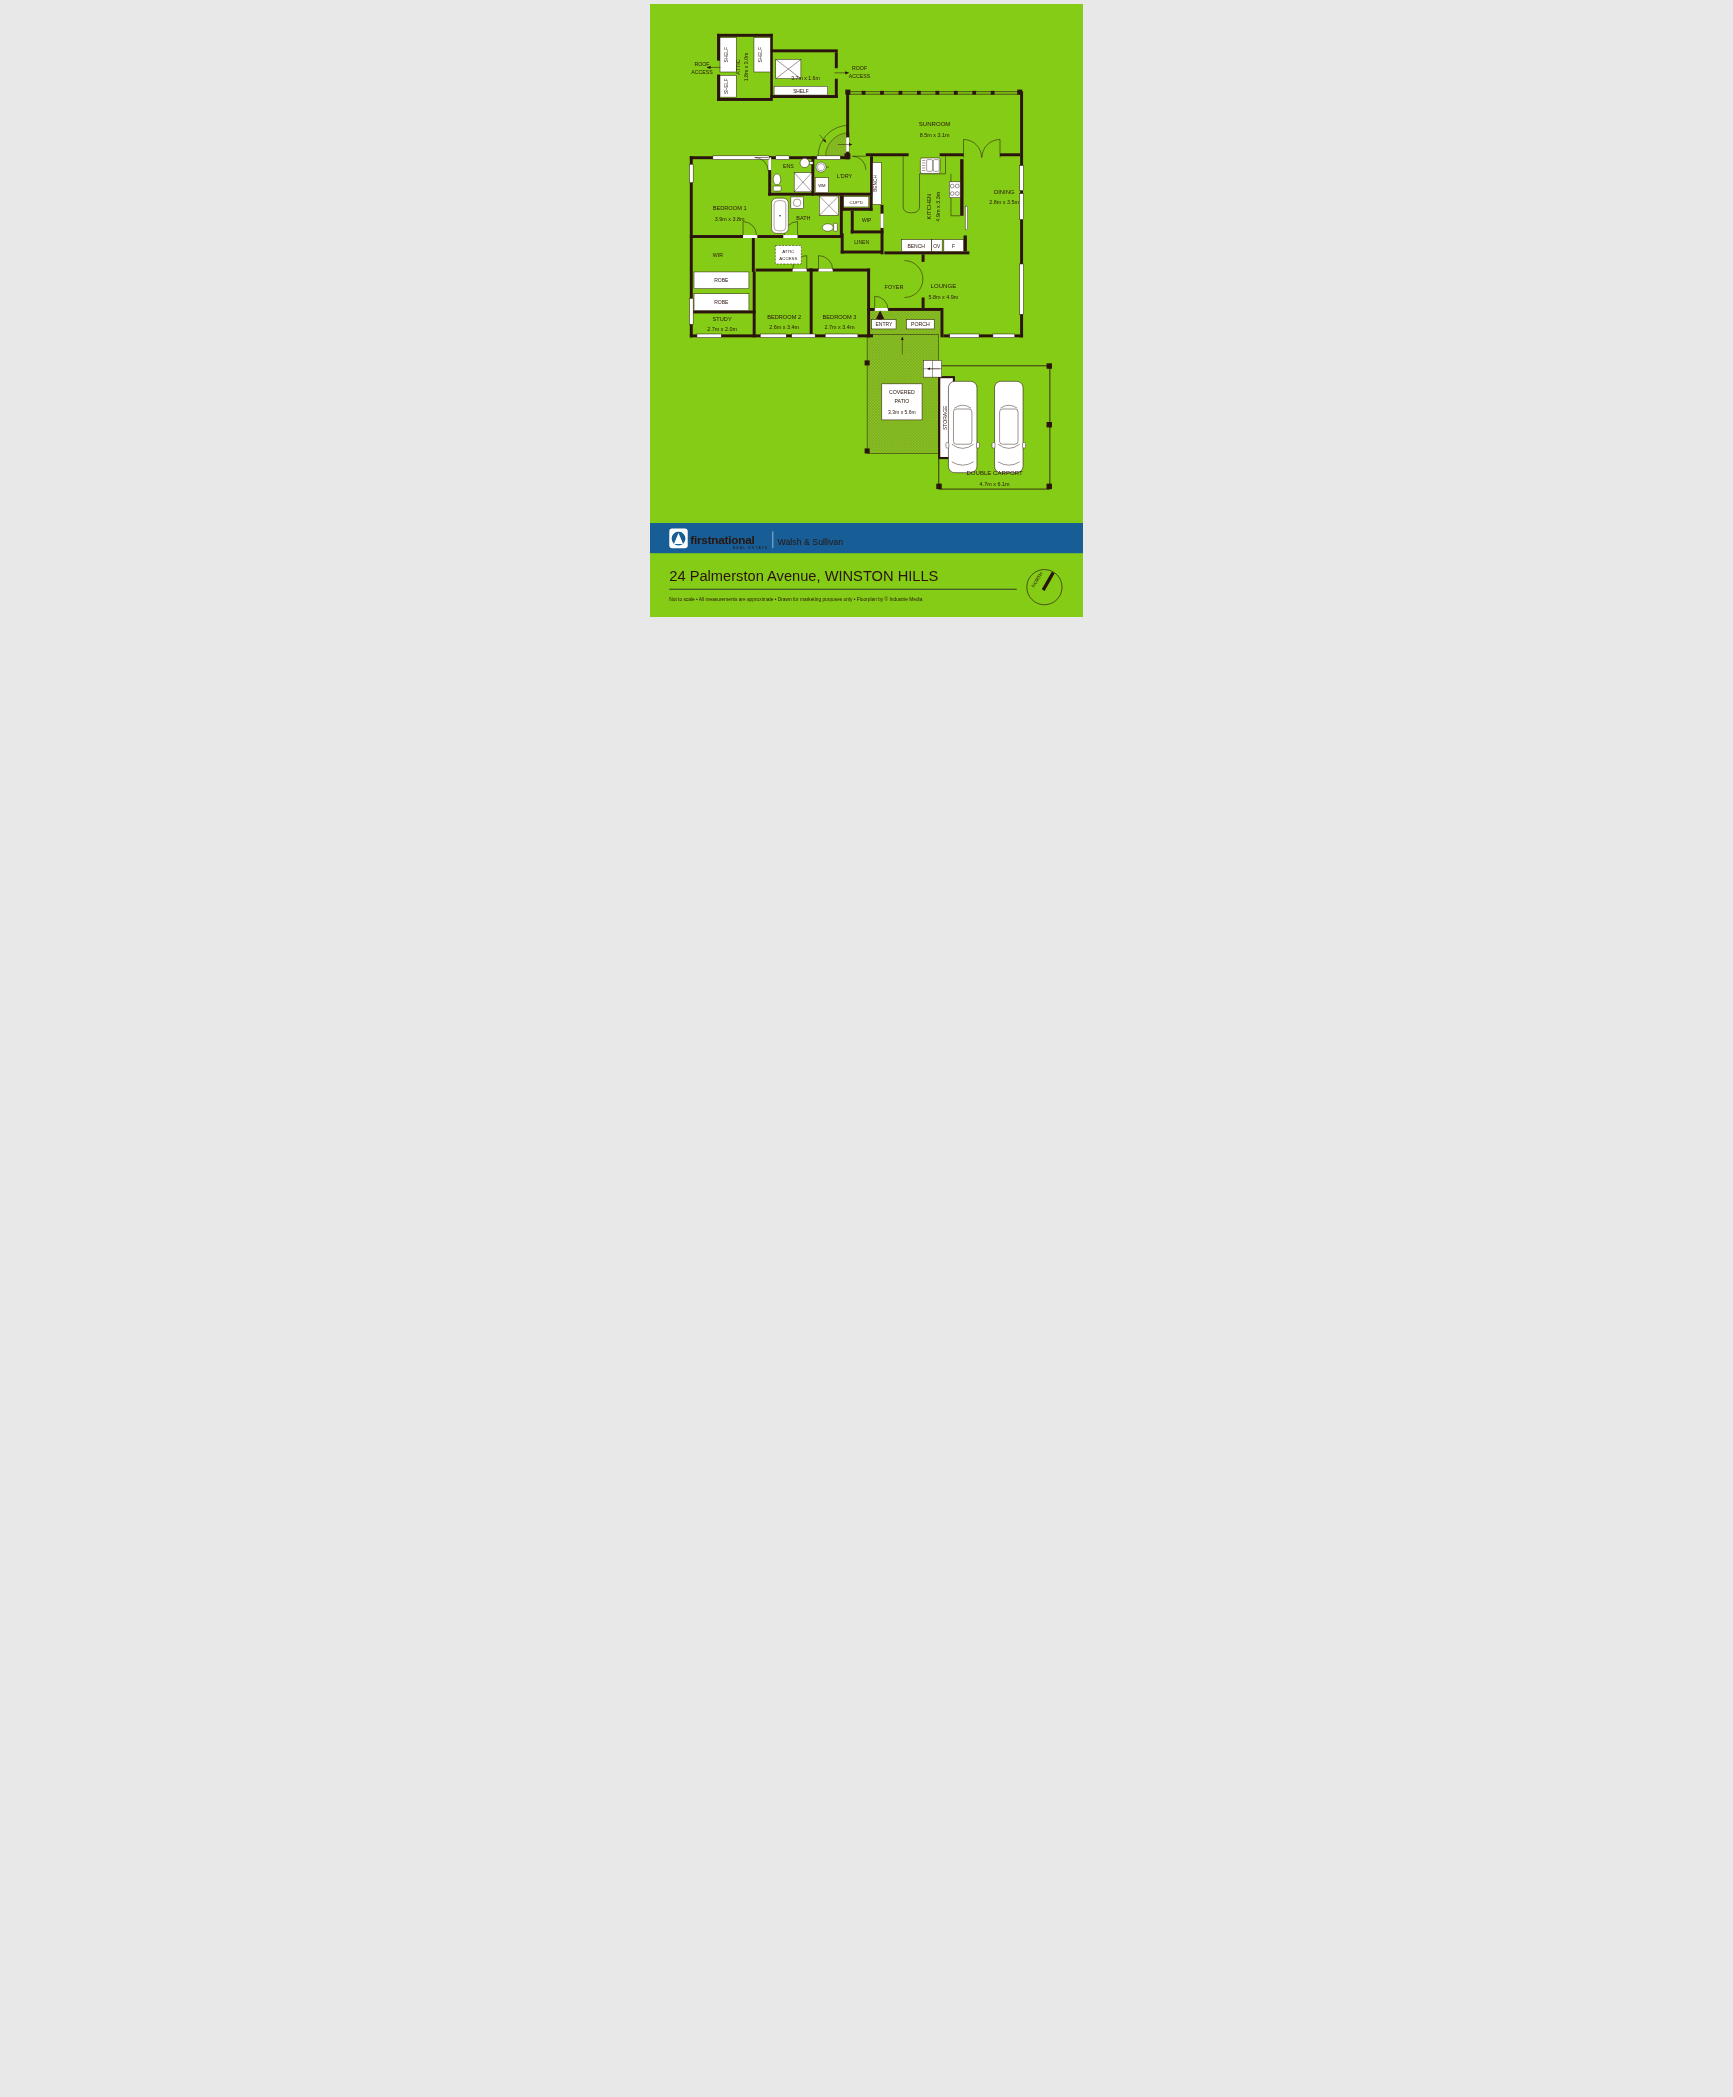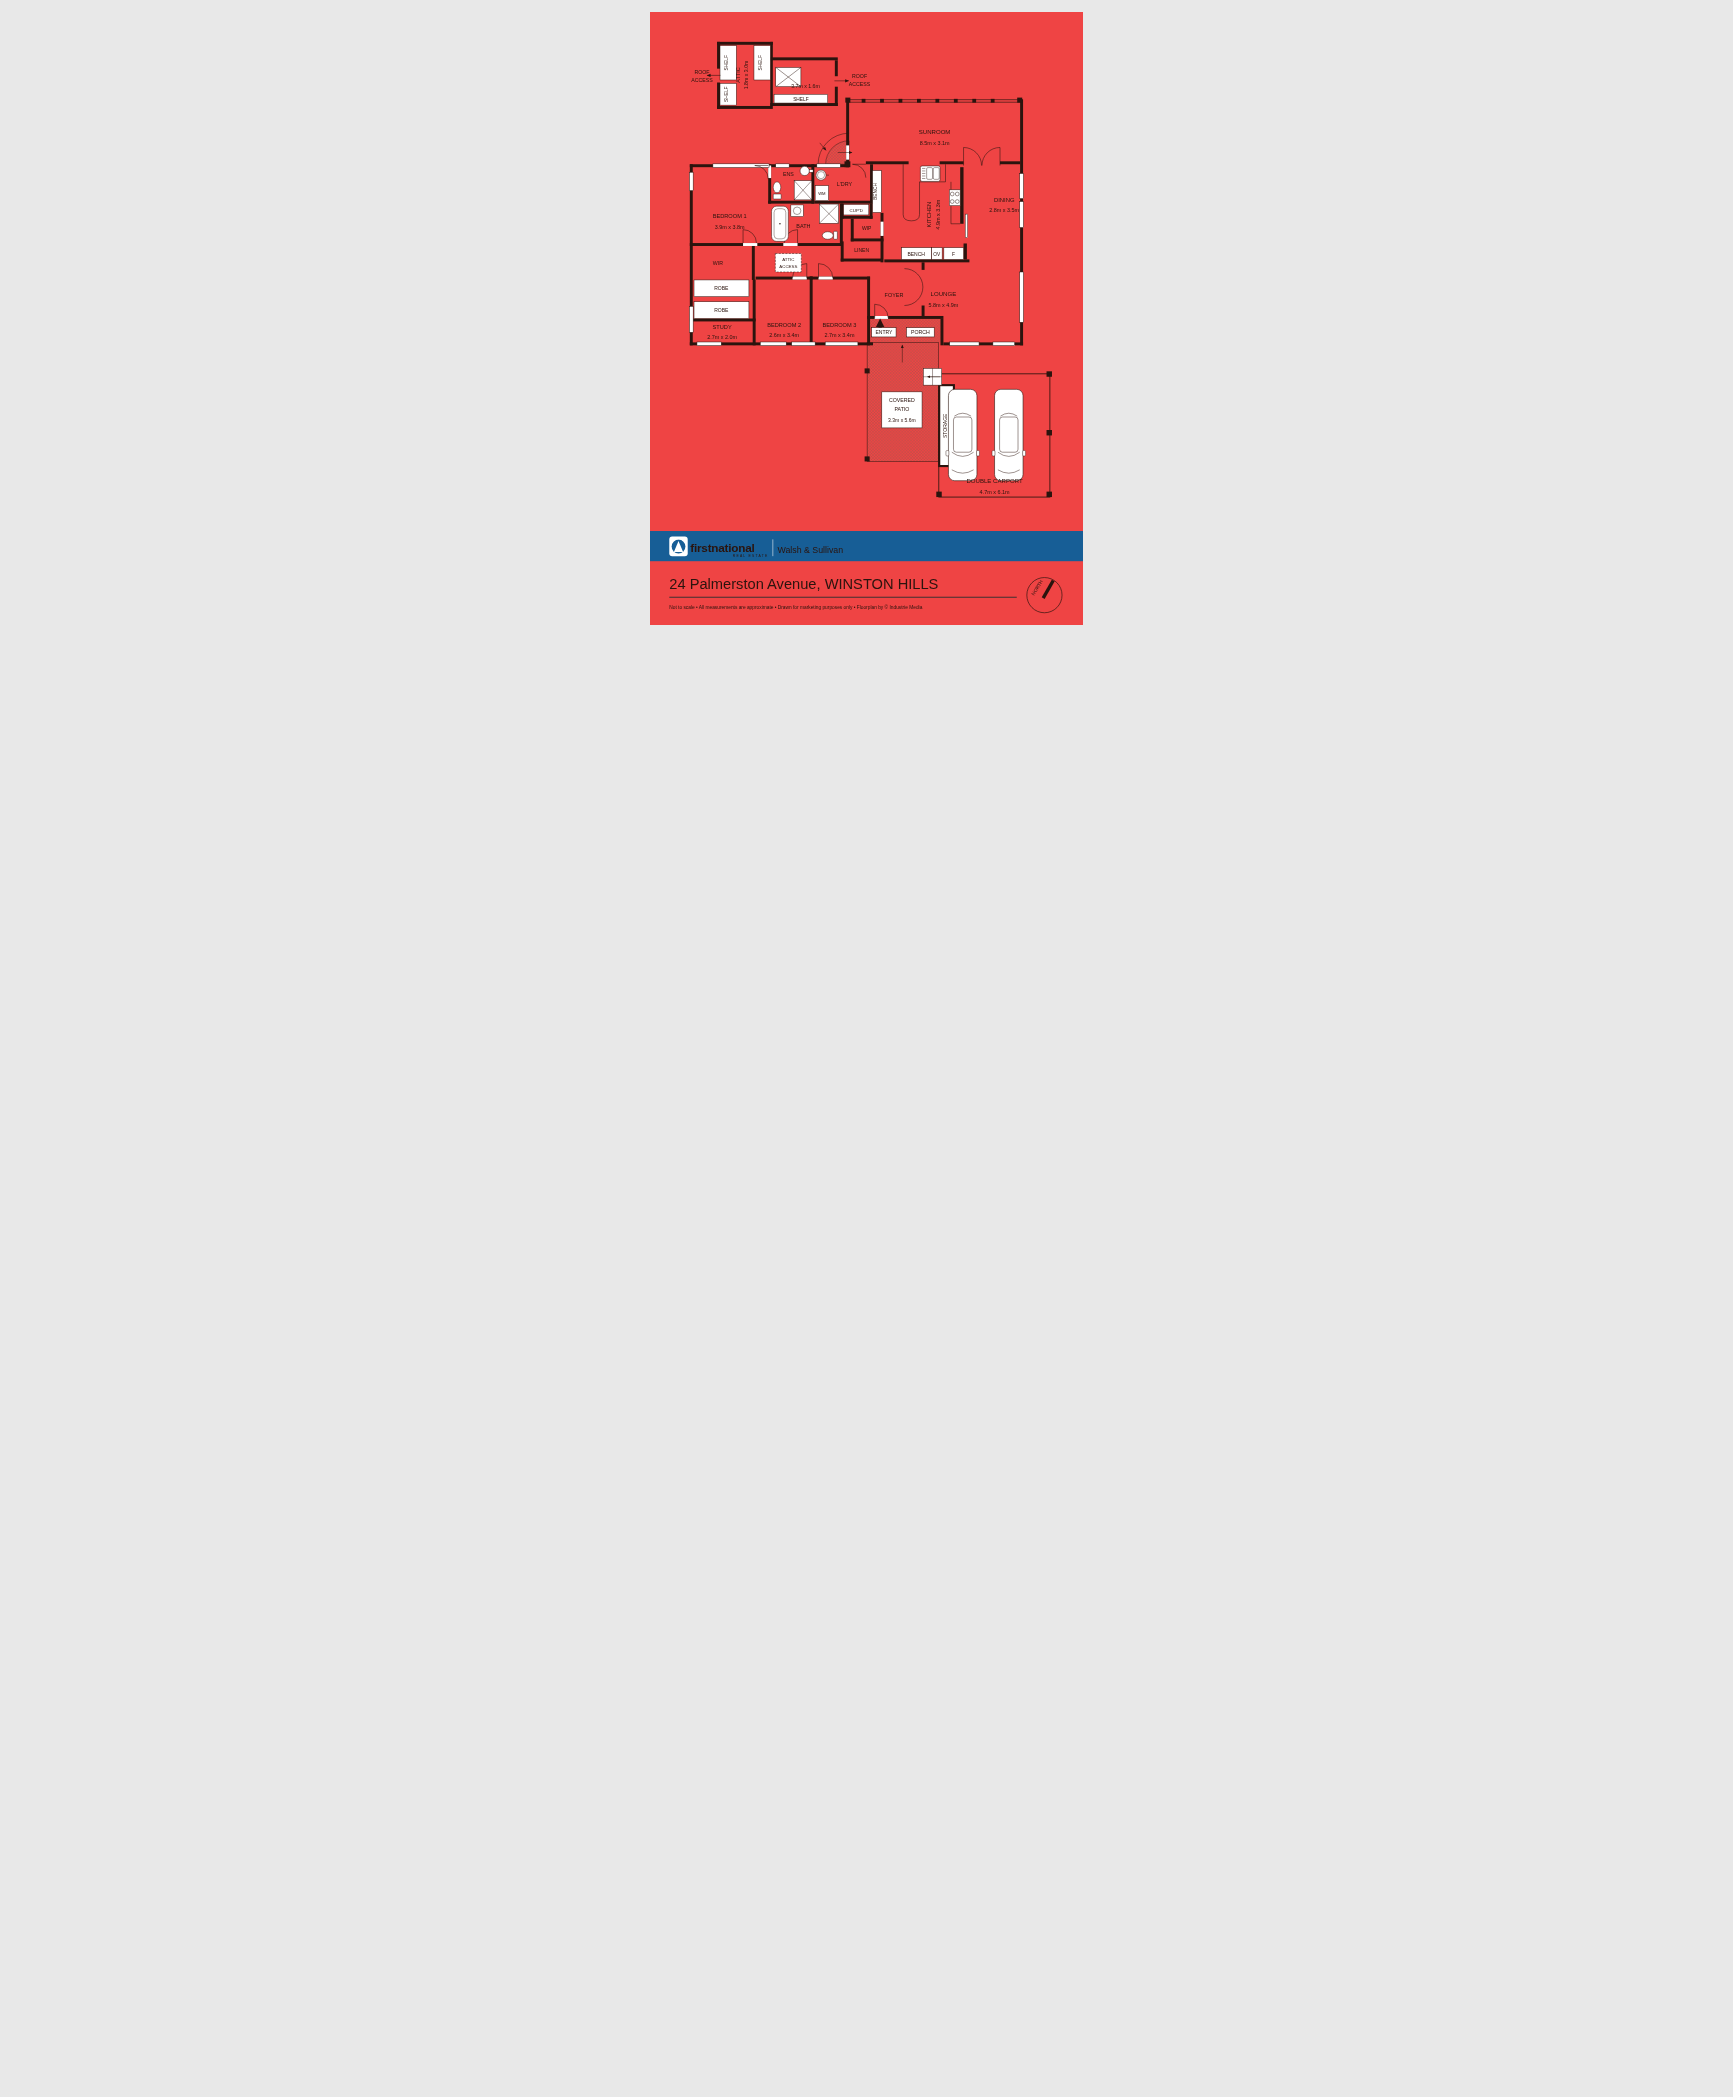--- a/index.html
+++ b/index.html
@@ -1,16 +1,16 @@
 <!DOCTYPE html>
 <html style="font-size:6.7px"><head>
 <meta charset="utf-8">
 <style>
   html,body{margin:0;padding:0;background:#e8e8e8;}
-  .page{width:433px;height:613px;margin:12px auto;background:#ef4444;position:relative;
+  .page{width:433px;height:613px;margin:4px auto;background:#84cc16;position:relative;
         font-family:"Liberation Sans", sans-serif;text-decoration:underline;}
   svg{display:block}
   text{fill:#2b140e;font-family:"Liberation Sans", sans-serif;}
   .w{fill:#2b140e;}
   .ln{stroke:#2b140e;fill:none;}
   .win{fill:#ffffff;stroke:#2b140e;stroke-width:1.2;}
   .gap{fill:#ffffff;stroke:none;}
   .fix{stroke:#2b140e;fill:#ffffff;}
   .lbl{text-anchor:middle;}
   .box{fill:#ffffff;stroke:#2b140e;stroke-width:1.2;}

